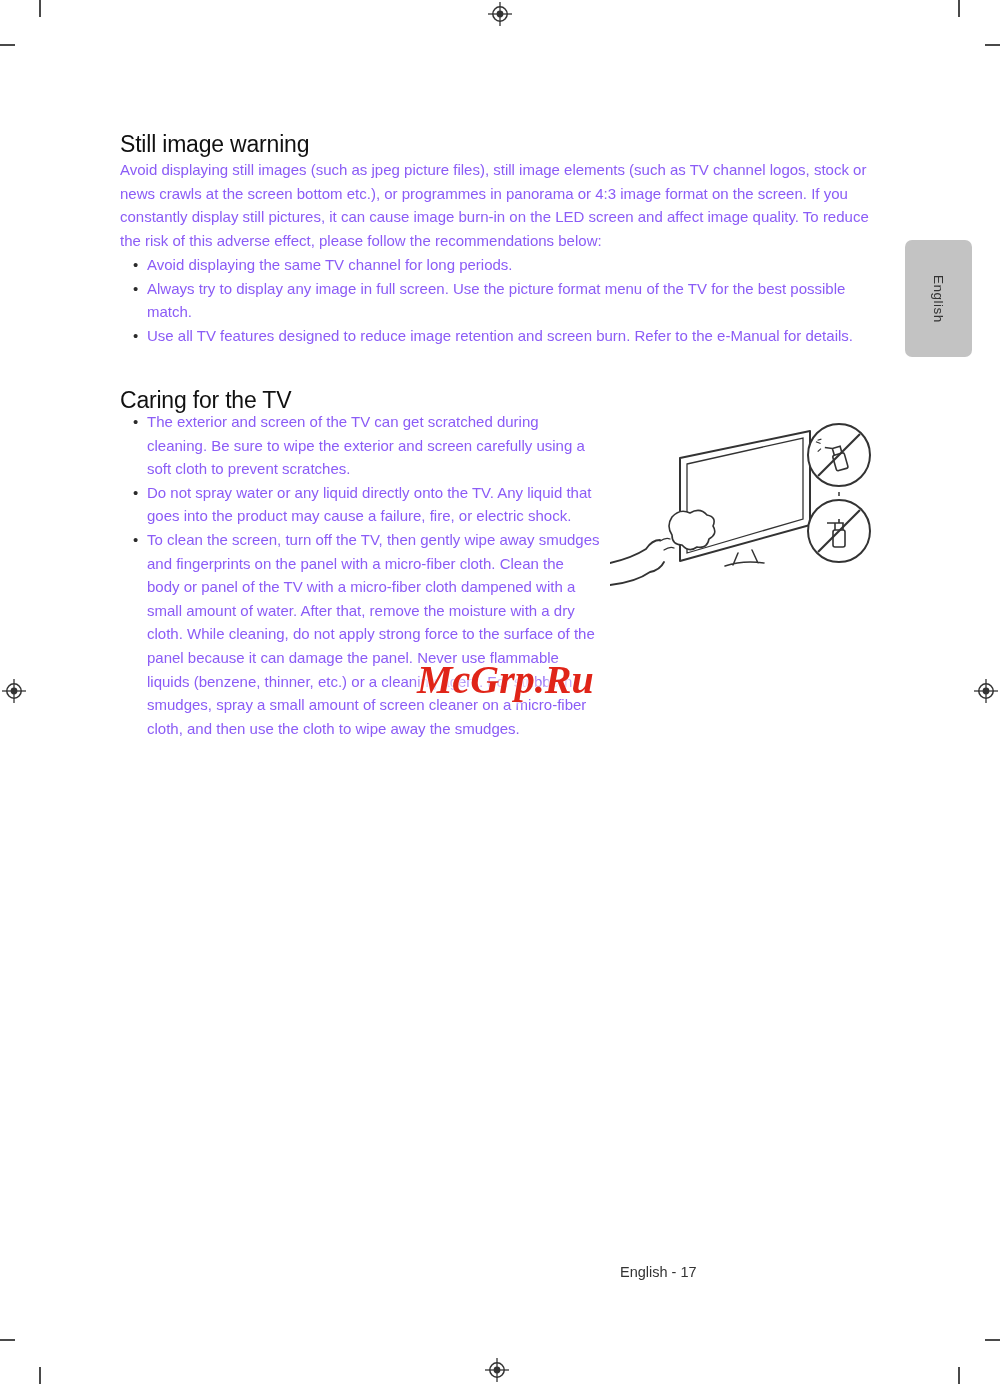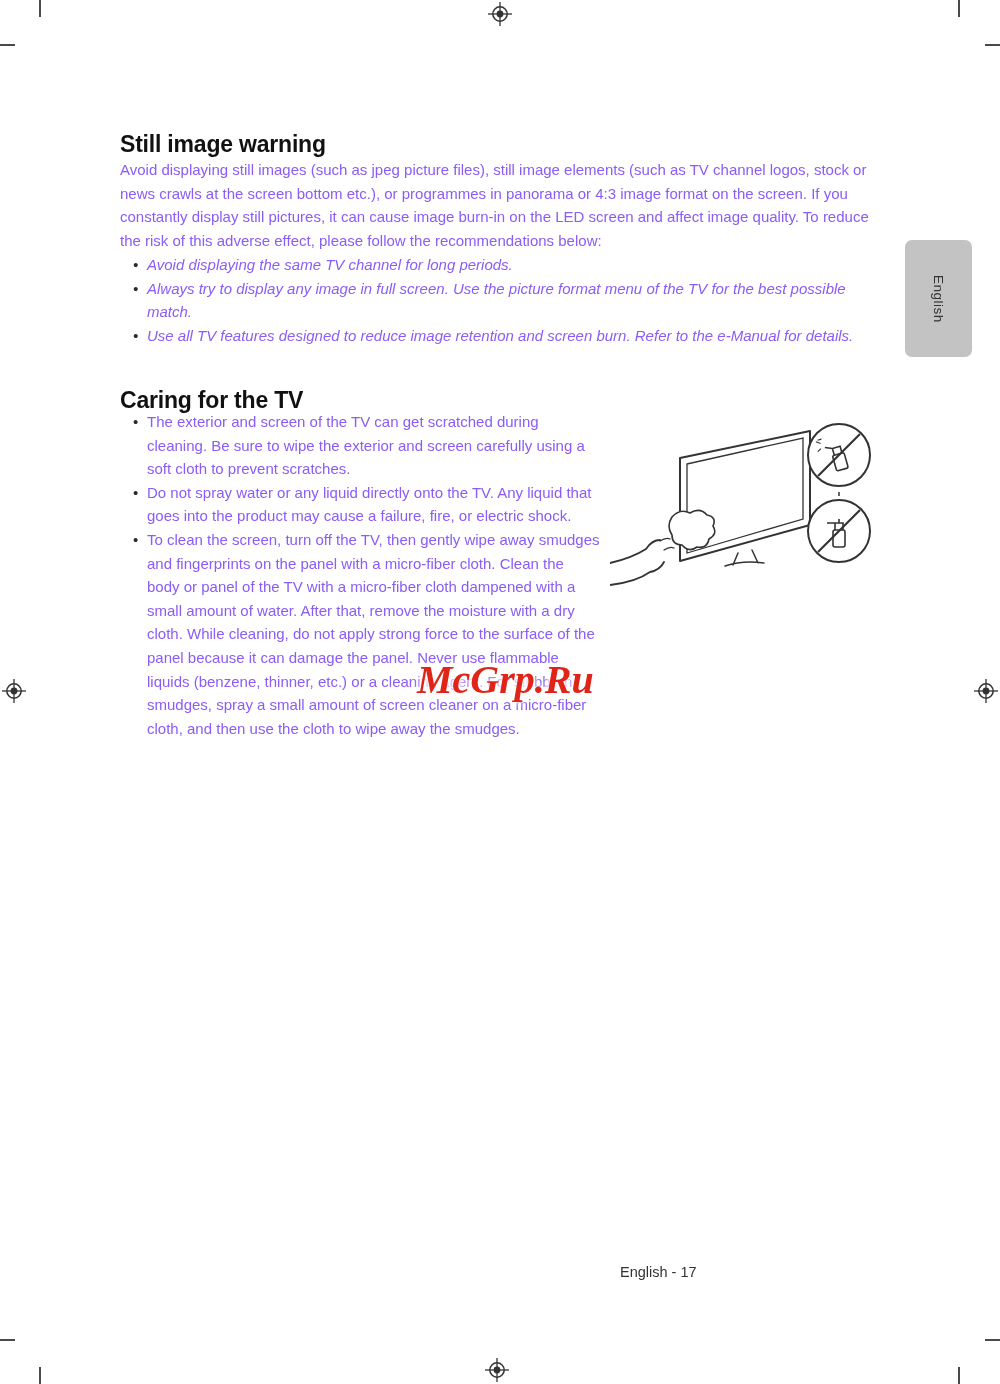--- a/index.html
+++ b/index.html
@@ -12,21 +12,21 @@
     overflow:hidden;
   }
   
   .regmark{position:absolute;width:24px;height:24px;}
   .cropmark{position:absolute;background:#4a4a4a;}
   .crop-v{width:1.5px;height:17px;}
   .crop-h{width:15px;height:1.5px;}
   
   .h1{
     position:absolute;left:120px;
-    font-size:23px;font-weight:700;color:#111;
+    font-size:23px;font-weight:400;color:#111;
     letter-spacing:-0.2px;
   }
   .body-text{
     position:absolute;left:120px;
     font-size:15px;line-height:23.6px;color:#8b5cf6;
   }
   ul.bullets{margin:0;padding:0;list-style:none;}
   ul.bullets li{position:relative;padding-left:27px;}
   ul.bullets li::before{
     content:"\2022";
@@ -105,21 +105,21 @@
   <div class="cropmark crop-h" style="left:985px;top:44px;"></div>
   <div class="cropmark crop-v" style="left:39px;top:1367px;"></div>
   <div class="cropmark crop-h" style="left:0;top:1339px;"></div>
   <div class="cropmark crop-v" style="left:958px;top:1367px;"></div>
   <div class="cropmark crop-h" style="left:985px;top:1339px;"></div>
 
   <h1 class="h1" style="top:116px;">Still image warning</h1>
 
   <p class="body-text" style="top:158px;width:764px;margin:0;">Avoid displaying still images (such as jpeg picture files), still image elements (such as TV channel logos, stock or news crawls at the screen bottom etc.), or programmes in panorama or 4:3 image format on the screen. If you constantly display still pictures, it can cause image burn-in on the LED screen and affect image quality. To reduce the risk of this adverse effect, please follow the recommendations below:</p>
 
-  <ul class="bullets body-text" style="top:253px;width:772px;font-style:italic;">
+  <ul class="bullets body-text" style="top:253px;width:772px;">
     <li>Avoid displaying the same TV channel for long periods.</li>
     <li>Always try to display any image in full screen. Use the picture format menu of the TV for the best possible match.</li>
     <li>Use all TV features designed to reduce image retention and screen burn. Refer to the e-Manual for details.</li>
   </ul>
 
   <h1 class="h1" style="top:372px;">Caring for the TV</h1>
 
   <ul class="bullets body-text" style="top:410px;width:480px;">
     <li>The exterior and screen of the TV can get scratched during cleaning. Be sure to wipe the exterior and screen carefully using a soft cloth to prevent scratches.</li>
     <li>Do not spray water or any liquid directly onto the TV. Any liquid that goes into the product may cause a failure, fire, or electric shock.</li>

